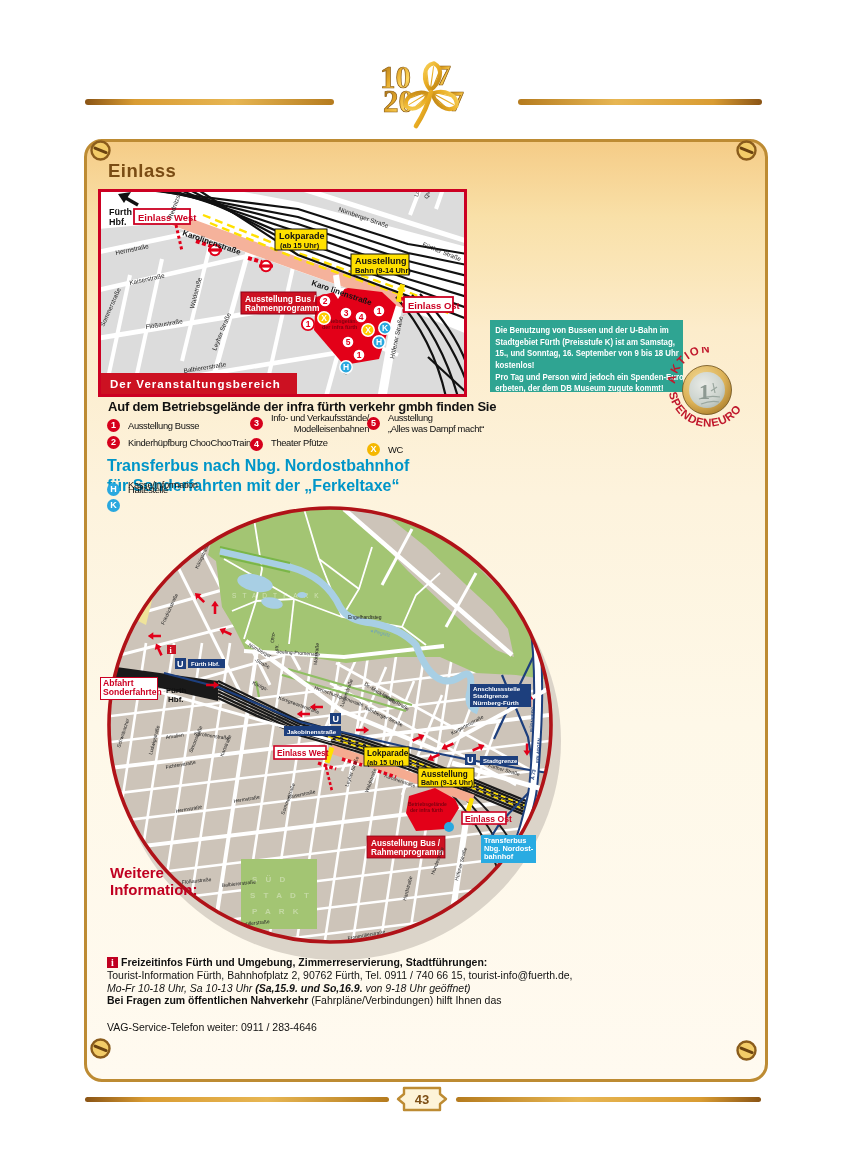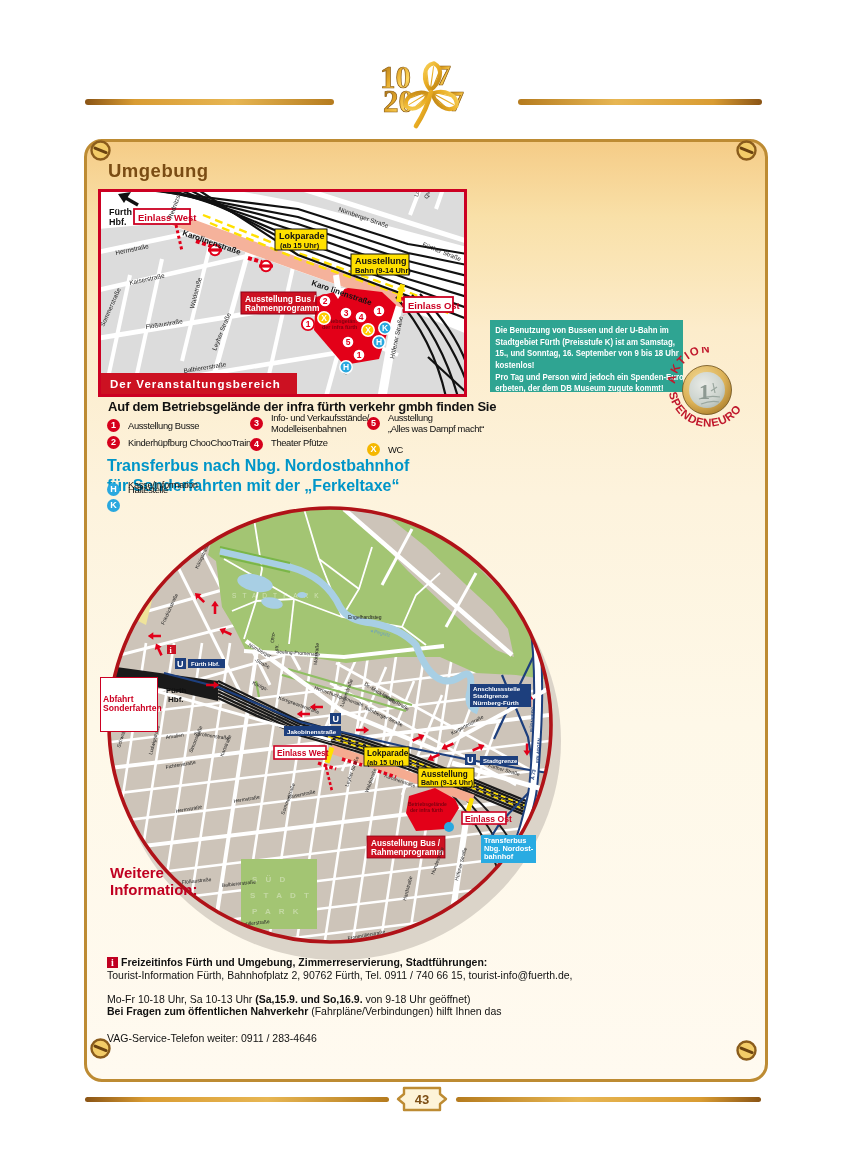--- a/index.html
+++ b/index.html
@@ -77,21 +77,21 @@
 <svg class="abs" style="left:90px;top:1038px;" width="21" height="21" viewBox="0 0 21 21">
   <circle cx="10.5" cy="10.5" r="9" fill="#f3cc68" stroke="#8a5c1c" stroke-width="2.4"></circle>
   <rect x="3" y="8.8" width="15" height="3" rx="1.5" fill="#6b4310" transform="rotate(22 10.5 10.5)"></rect>
 </svg>
 
 <svg class="abs" style="left:736px;top:1040px;" width="21" height="21" viewBox="0 0 21 21">
   <circle cx="10.5" cy="10.5" r="9" fill="#f3cc68" stroke="#8a5c1c" stroke-width="2.4"></circle>
   <rect x="3" y="8.8" width="15" height="3" rx="1.5" fill="#6b4310" transform="rotate(22 10.5 10.5)"></rect>
 </svg>
 
-<div class="abs" style="left:108px;top:160px;font-size:18.5px;font-weight:bold;color:#7a4c14;letter-spacing:0.5px;">Umgebung</div>
+<div class="abs" style="left:108px;top:160px;font-size:18.5px;font-weight:bold;color:#7a4c14;letter-spacing:0.5px;">Einlass</div>
 
 <svg class="abs" style="left:98px;top:189px;" width="369" height="208" viewBox="0 0 369 208">
   <defs>
       <clipPath id="m1clip">
         <rect x="0" y="0" width="369" height="208"></rect>
       </clipPath>
     </defs>
   <g clip-path="url(#m1clip)">
 
     <rect x="0" y="0" width="369" height="208" fill="#ffffff"></rect>
@@ -295,21 +295,21 @@
 .lt{position:absolute;font-size:9.4px;color:#111;white-space:nowrap;letter-spacing:-0.35px;}
 </style>
 
 <span class="lc" style="left:107px;top:419px;background:#d6001c;">1</span>
 <span class="lt" style="left:128px;top:420px;">Ausstellung Busse</span>
 
 <span class="lc" style="left:107px;top:436px;background:#d6001c;">2</span>
 <span class="lt" style="left:128px;top:437px;text-align:right;">Kinderhüpfburg ChooChooTrain</span>
 
 <span class="lc" style="left:250px;top:417px;background:#d6001c;">3</span>
-<span class="lt" style="left:271px;top:412px;line-height:1.17;">Info- und Verkaufsstände/<br>Modelleisenbahnen</span>
+<span class="lt" style="left:271px;top:412px;line-height:1.17;text-align:right;">Info- und Verkaufsstände/<br>Modelleisenbahnen</span>
 
 <span class="lc" style="left:250px;top:438px;background:#d6001c;">4</span>
 <span class="lt" style="left:271px;top:437px;">Theater Pfütze</span>
 
 <span class="lc" style="left:367px;top:417px;background:#d6001c;">5</span>
 <span class="lt" style="left:388px;top:412px;line-height:1.17;">Ausstellung<br>„Alles was Dampf macht“</span>
 
 <span class="lc" style="left:367px;top:443px;background:#f5b700;">X</span>
 <span class="lt" style="left:388px;top:444px;">WC</span>
 
@@ -700,28 +700,28 @@
   <ellipse cx="234" cy="230" rx="221" ry="217" fill="none" stroke="#b01218" stroke-width="3.6"></ellipse>
 
   <g>
     <rect x="385" y="340" width="55" height="28" fill="#29abe2"></rect>
     <text x="388" y="348" font-size="7.4" font-weight="bold" fill="#fff">Transferbus</text>
     <text x="388" y="356" font-size="7.4" font-weight="bold" fill="#fff">Nbg. Nordost-</text>
     <text x="388" y="364" font-size="7.4" font-weight="bold" fill="#fff">bahnhof</text>
   </g>
 </svg>
 
-<div class="abs" style="left:100px;top:677px;width:58px;background:#fff;border:1.6px solid #cc0022;color:#cc0022;font-weight:bold;font-size:8.6px;line-height:1.1;text-align:left;padding:17px 2px;box-sizing:border-box;">Abfahrt Sonderfahrten</div>
+<div class="abs" style="left:100px;top:677px;width:58px;background:#fff;border:1.6px solid #cc0022;color:#cc0022;font-weight:bold;font-size:8.6px;line-height:1.1;text-align:left;padding:1px 2px;box-sizing:border-box;">Abfahrt Sonderfahrten</div>
 
 <div class="abs" style="left:110px;top:864px;font-size:15px;font-weight:bold;color:#c00021;line-height:1.15;">Weitere<br>Information:</div>
 
 <div class="abs" style="left:107px;top:956px;width:490px;font-size:10.5px;color:#111;white-space:nowrap;">
   <div style="font-weight:bold;"><span style="display:inline-block;width:11px;height:11px;background:#c00021;color:#fff;text-align:center;line-height:11px;font-size:10px;margin-right:3px;font-weight:bold;font-family:'Liberation Serif',serif;">i</span>Freizeitinfos Fürth und Umgebung, Zimmerreservierung, Stadtführungen:</div>
   <div style="margin-top:1px;">Tourist-Information Fürth, Bahnhofplatz 2, 90762 Fürth, Tel. 0911 / 740 66 15, tourist-info@fuerth.de,</div>
-  <div style="margin-top:12px;">Mo-Fr 10-18 Uhr, Sa 10-13 Uhr <b>(Sa,15.9. und So,16.9.</b> von 9-18 Uhr geöffnet)</div>
+  <div style="margin-top:1px;font-style:italic;">Mo-Fr 10-18 Uhr, Sa 10-13 Uhr <b>(Sa,15.9. und So,16.9.</b> von 9-18 Uhr geöffnet)</div>
   <div style="margin-top:0;"><b>Bei Fragen zum öffentlichen Nahverkehr</b> (Fahrpläne/Verbindungen) hilft Ihnen das</div>
   <div style="margin-top:15px;">VAG-Service-Telefon weiter: 0911 / 283-4646</div>
 </div>
 
 <div class="abs" style="left:85px;top:1097px;width:304px;height:5px;border-radius:3px;background:linear-gradient(90deg,#8a5415,#d99c33 20%,#e7b653 60%,#b57b1e);"></div>
 
 <div class="abs" style="left:456px;top:1097px;width:305px;height:5px;border-radius:3px;background:linear-gradient(90deg,#b57b1e,#e7b653 40%,#d99c33 80%,#8a5415);"></div>
 
 <svg class="abs" style="left:394px;top:1084px;" width="56" height="30" viewBox="0 0 56 30">
   <path d="M10,4 L46,4 L46,10 L52,15 L46,20 L46,26 L10,26 L10,20 L4,15 L10,10 Z" fill="#fdf3d8" stroke="#bd8b33" stroke-width="2.4" stroke-linejoin="round"></path>

